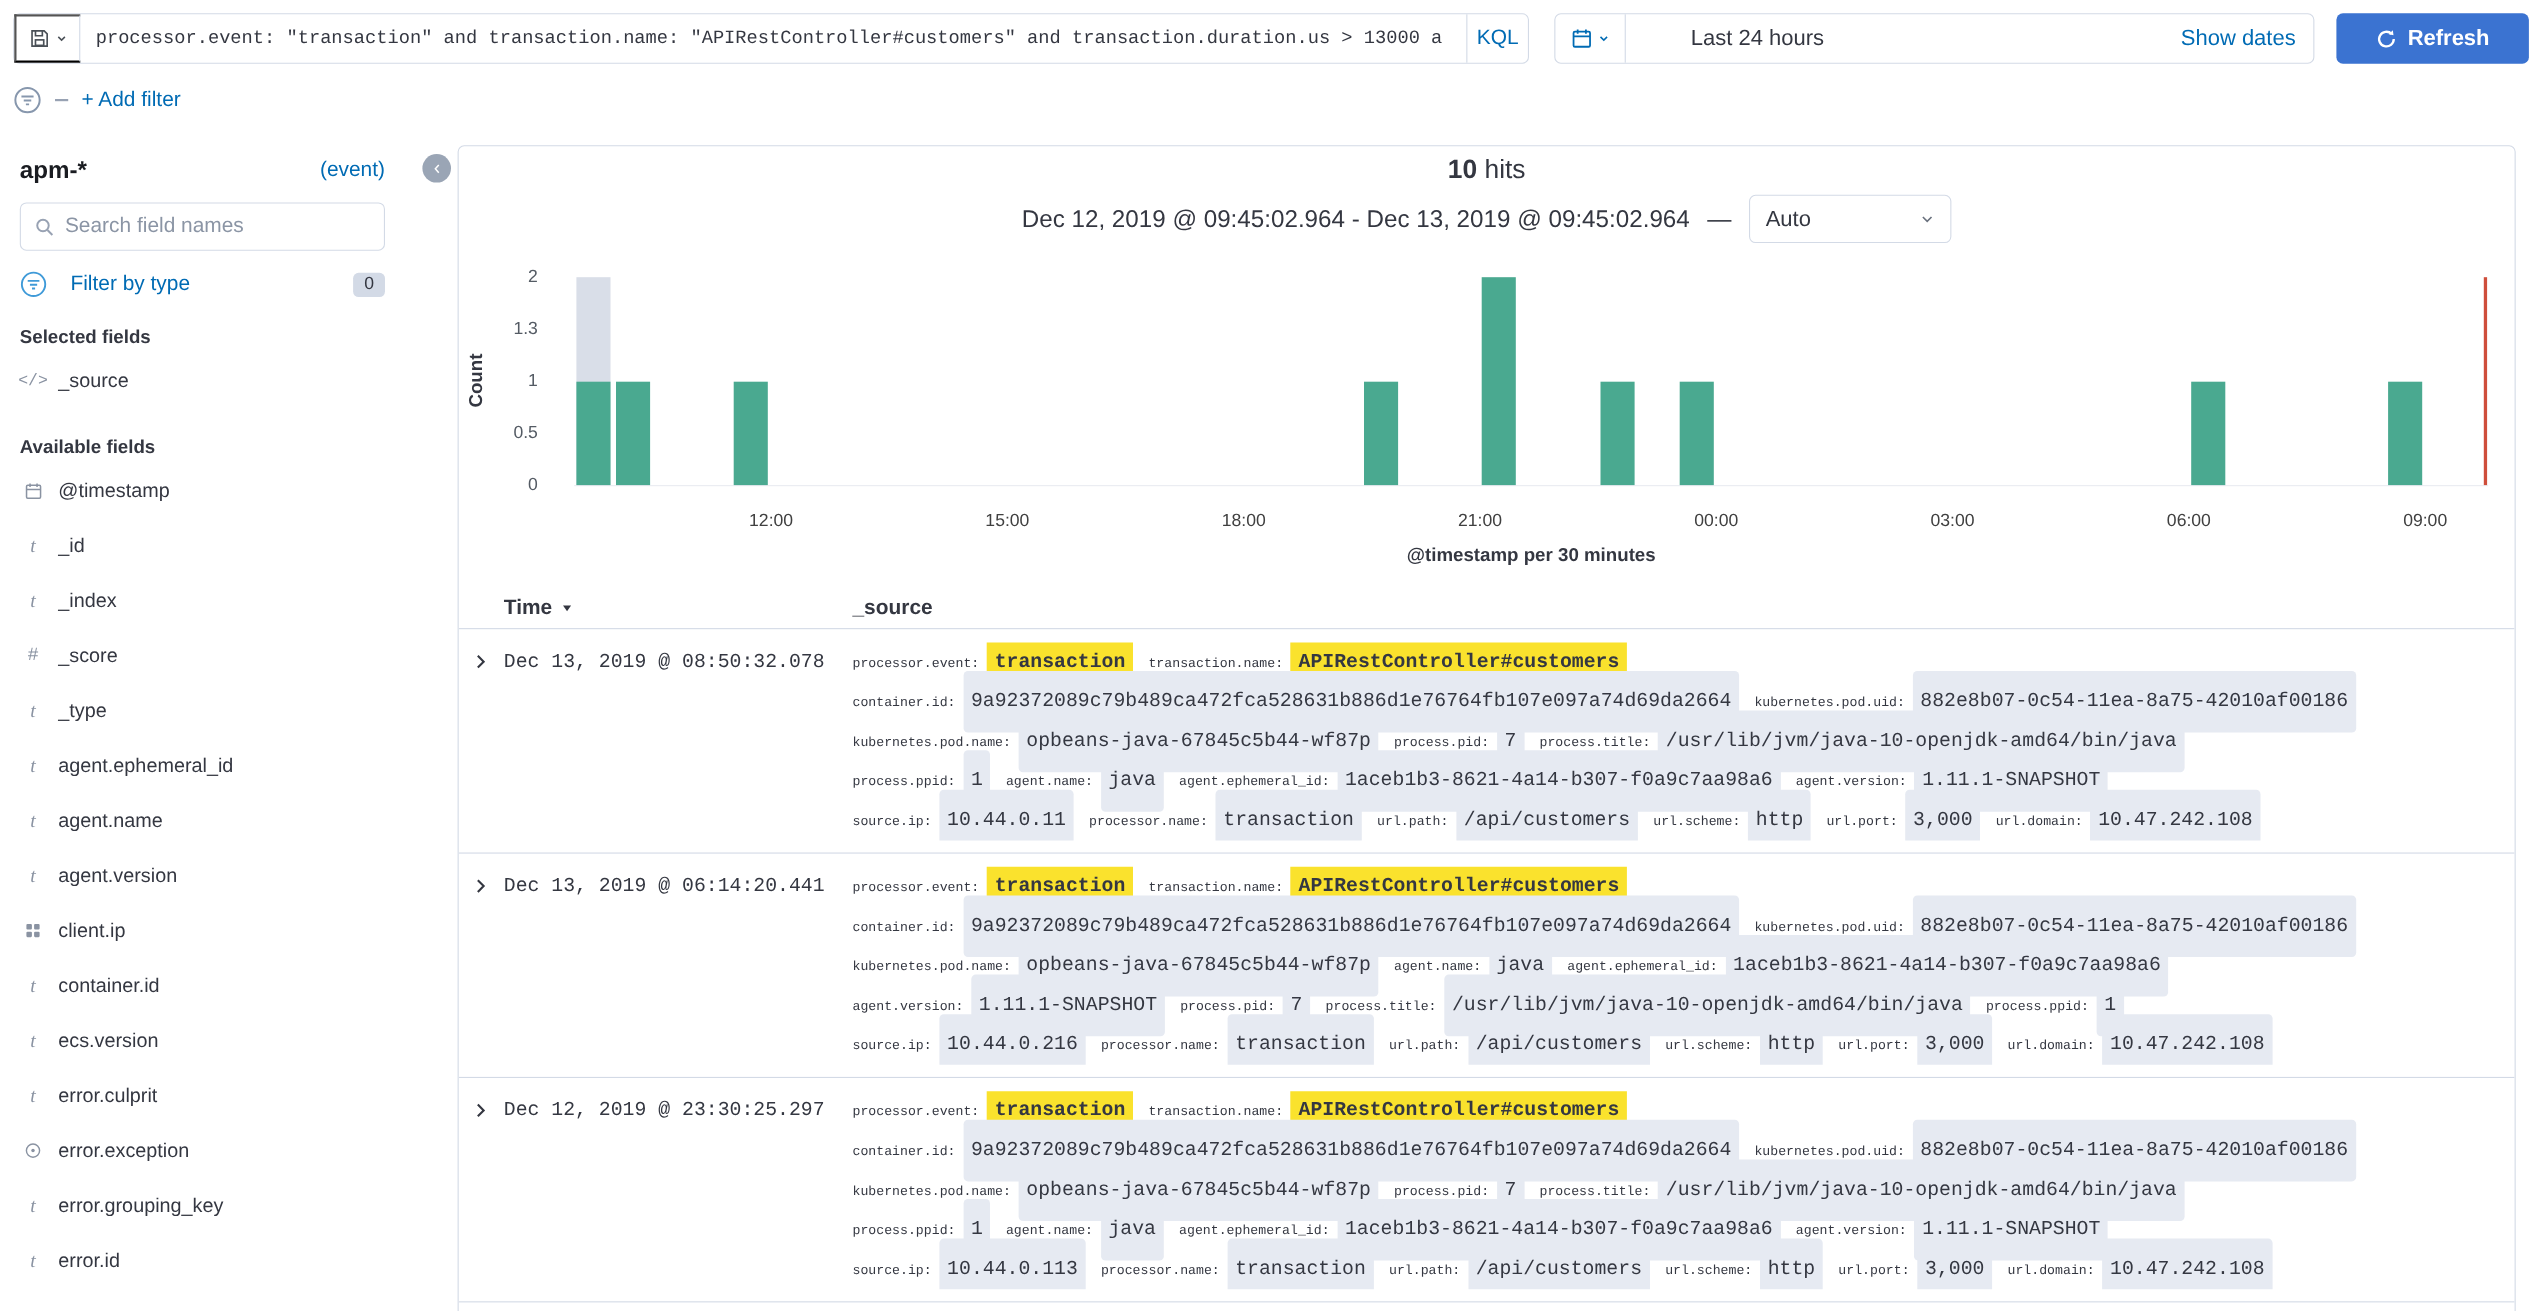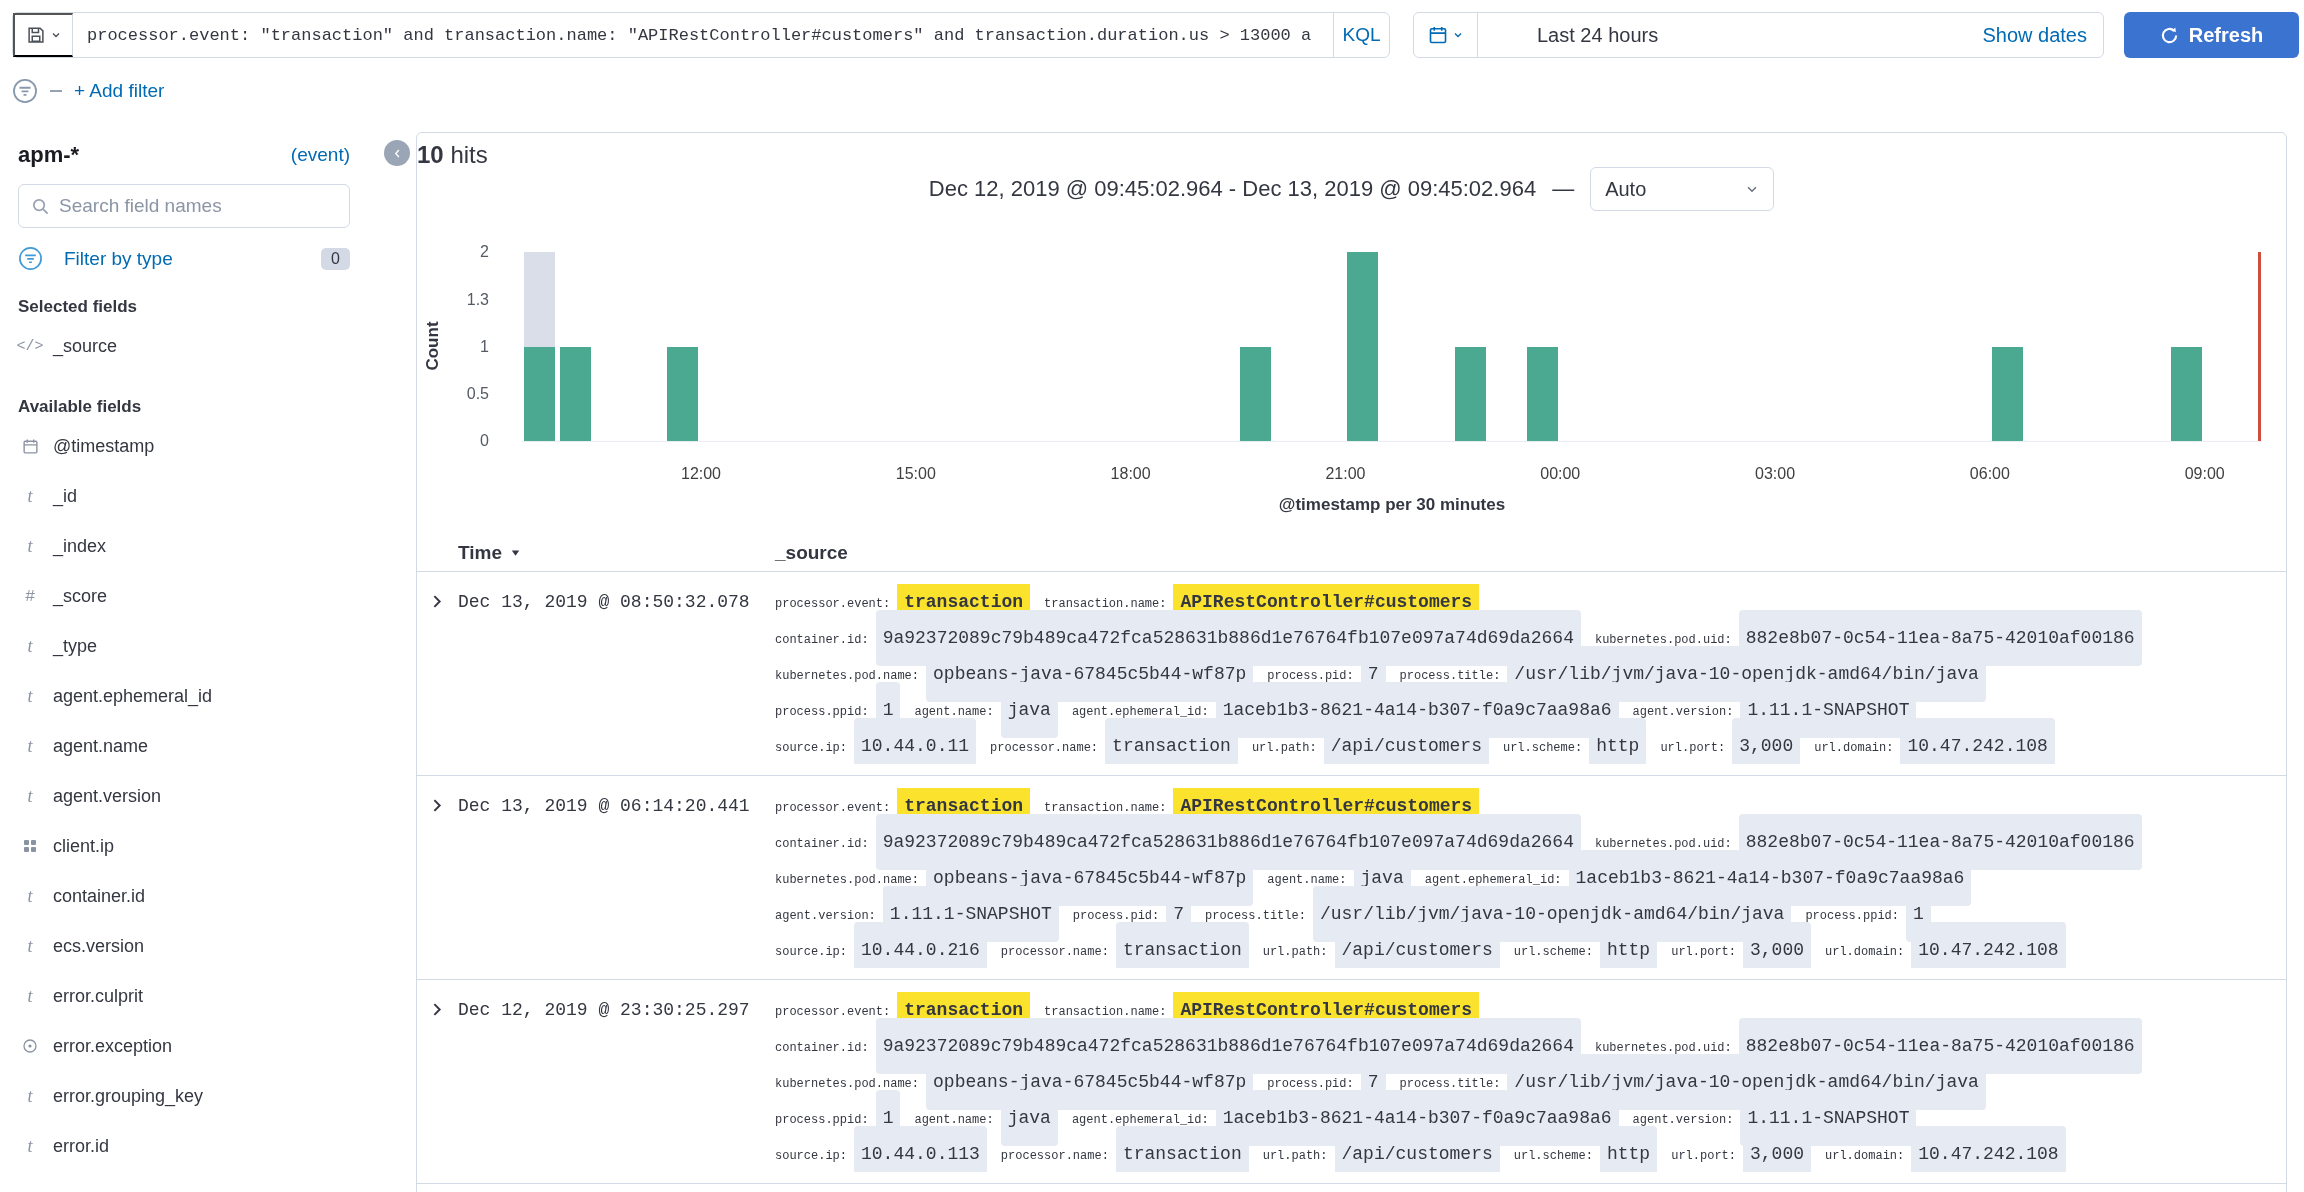--- a/index.html
+++ b/index.html
@@ -59,23 +59,23 @@
   .field-icon i{ font-family:"Liberation Serif",serif; font-style:italic; font-size:18px; }
   .field-icon .num{ font-size:17px; }
   .field-name{ font-size:18px; color:var(--text); white-space:nowrap; }
 
   #collapse-btn{ position:absolute; left:384px; top:140px; width:26px; height:26px; border-radius:50%;
     background:#9aa5b5; border:none; display:flex; align-items:center; justify-content:center; cursor:pointer; }
 
   
   #panel{ position:absolute; left:416px; top:132px; width:1871px; height:1260px;
     background:#fff; border:1px solid var(--border); border-radius:6px; overflow:hidden; }
-  .hits-line{ position:absolute; top:8px; left:0; right:0; font-size:24px; }
+  .hits-line{ position:absolute; top:8px; left:0; right:0; text-align:center; font-size:24px; }
   .hits-count{ font-weight:700; }
-  .date-line{ position:absolute; top:34px; left:0; right:0; display:flex; align-items:center;
+  .date-line{ position:absolute; top:44px; left:0; right:0; display:flex; align-items:center;
     justify-content:center; gap:16px; font-size:22px; }
   .interval-select{ width:184px; height:44px; border:1px solid var(--border); border-radius:6px;
     background:#fff; display:flex; align-items:center; justify-content:space-between;
     padding:0 14px; font-size:20px; cursor:pointer; }
 
   #chart{ position:absolute; top:96px; left:0; right:0; height:300px; }
   .y-tick{ position:absolute; left:12px; width:60px; text-align:right; transform:translateY(-50%);
     font-size:16px; color:#545b64; }
   .x-tick{ position:absolute; top:236px; transform:translateX(-50%); font-size:16px; color:#404040; }
   .y-axis-label{ position:absolute; left:-34px; top:107px; width:100px; text-align:center;

